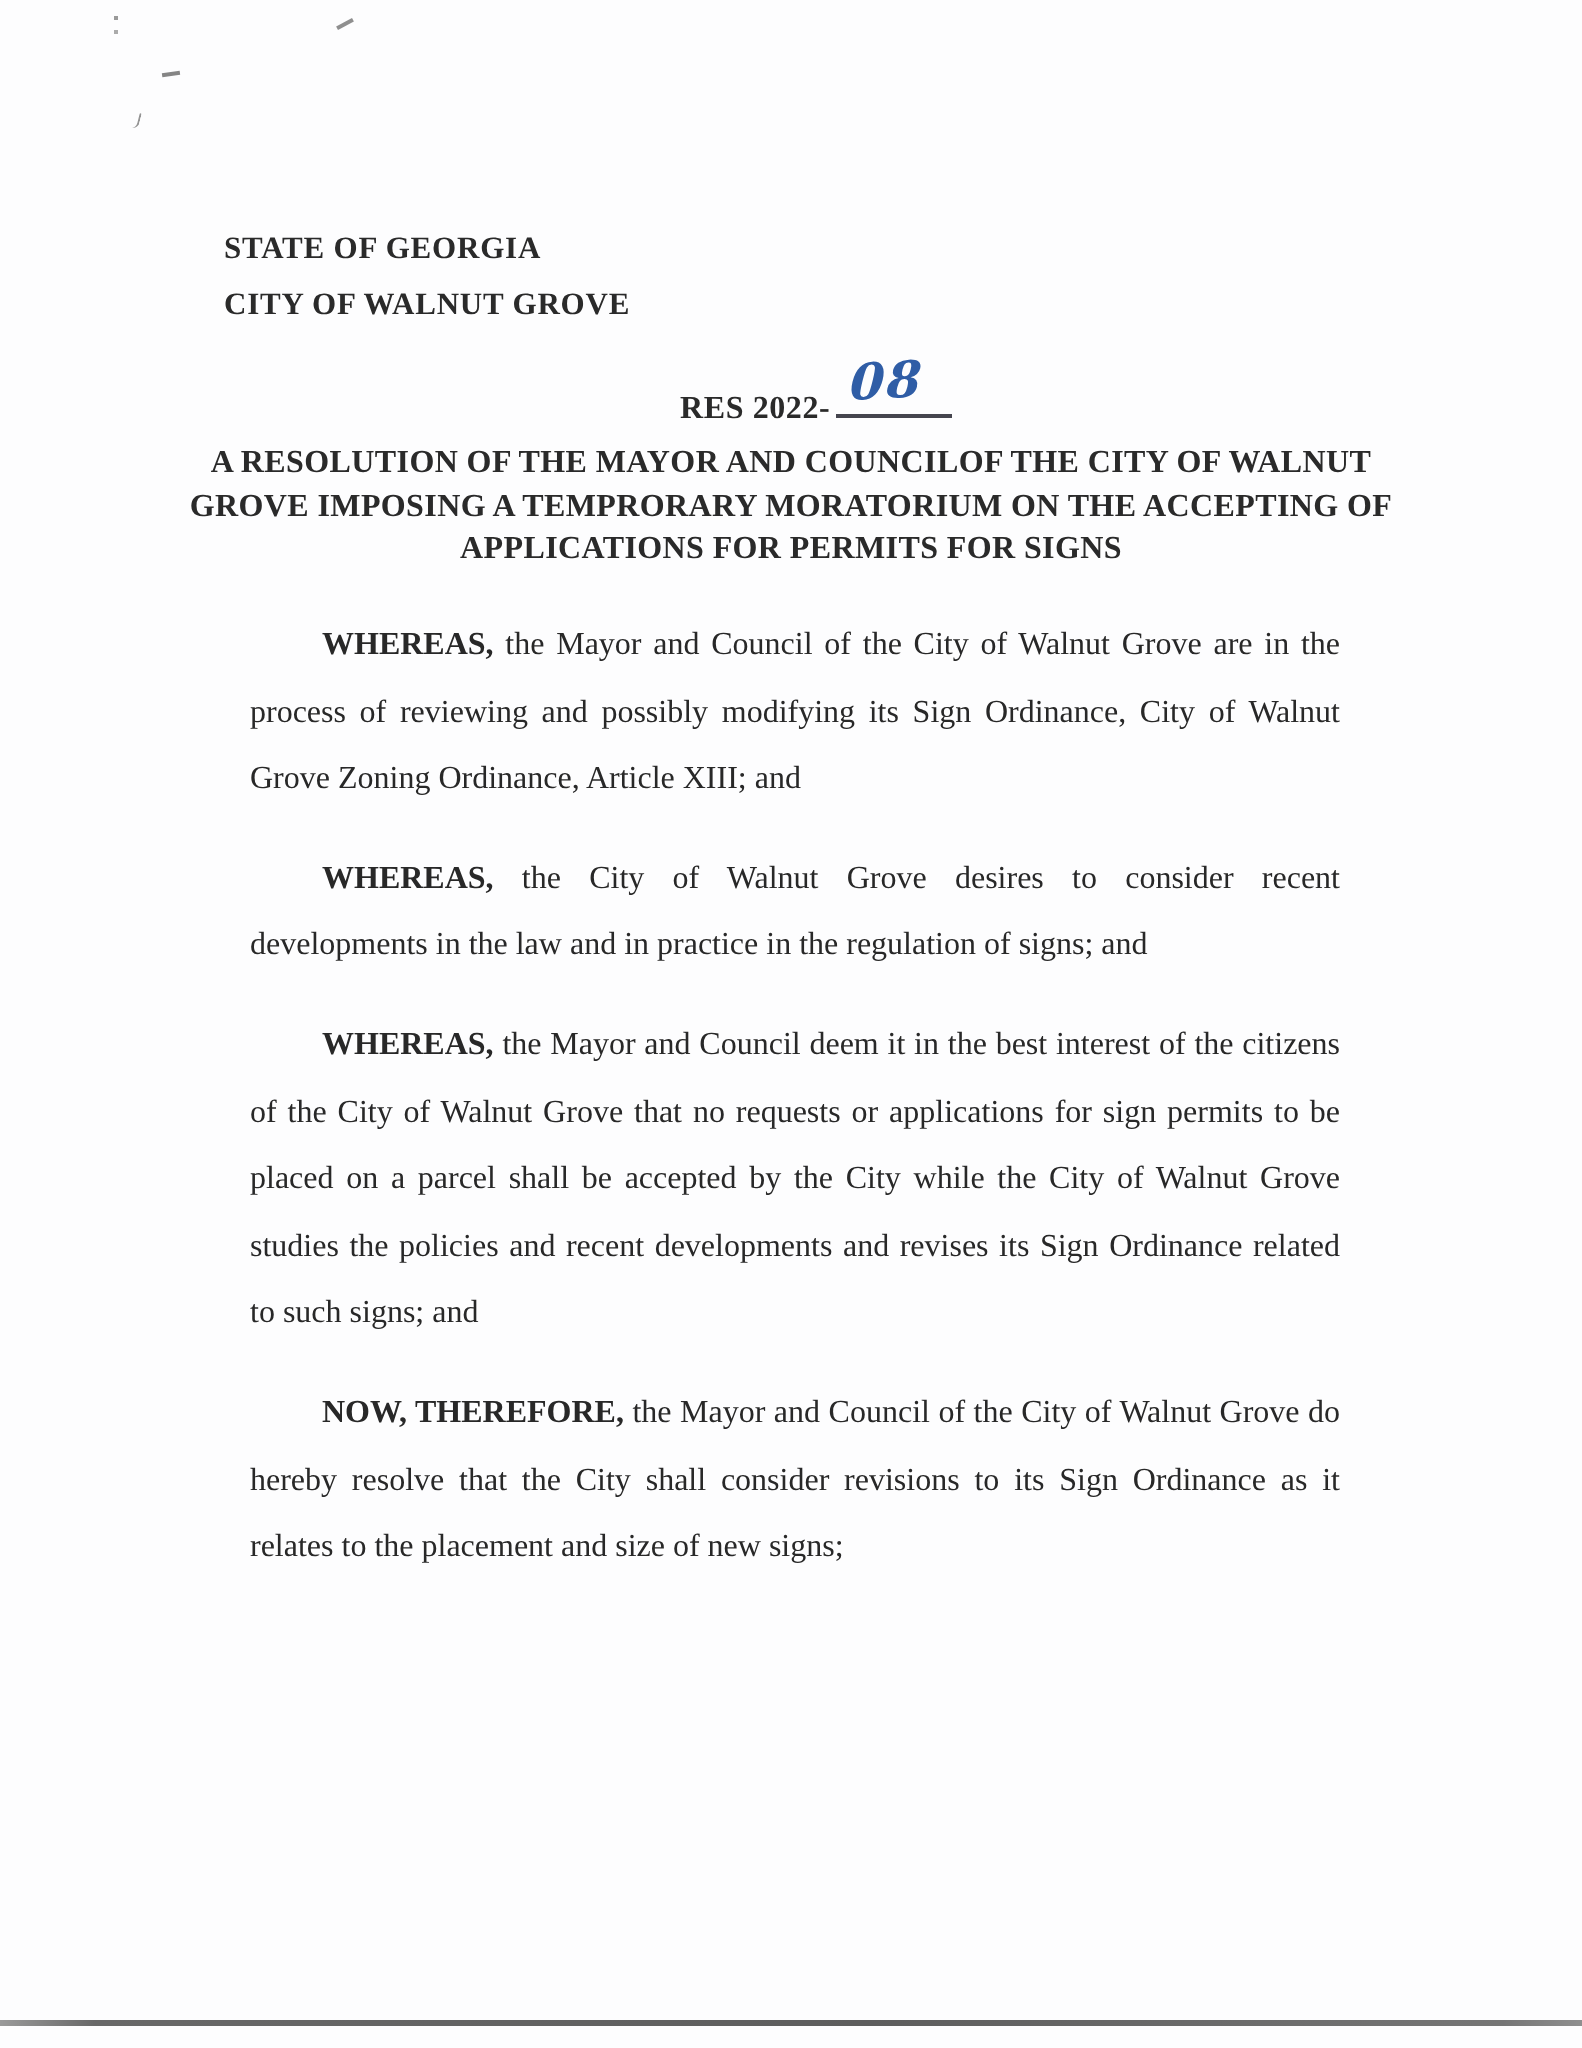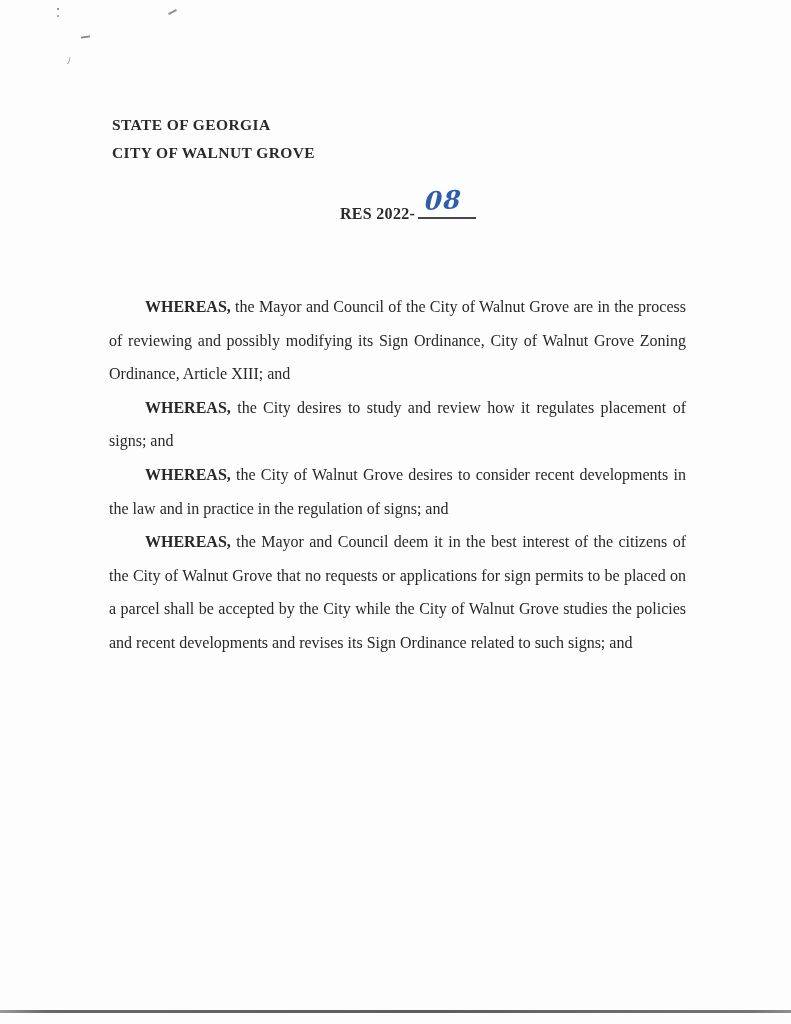--- a/index.html
+++ b/index.html
@@ -17,21 +17,21 @@
     position:absolute;inset:0;
     filter:blur(0.3px);
   }
   .hdr-line{
     position:absolute;left:112px;
     font-weight:bold;font-size:15.5px;letter-spacing:0.4px;color:#2a2a2a;
   }
   .state{top:116px;}
   .city{top:144px;}
   .res-line{
-    position:absolute;left:340px;top:194px;
+    position:absolute;left:340px;top:184px;
     font-weight:bold;font-size:16px;letter-spacing:0.3px;color:#2a2a2a;
     white-space:nowrap;
   }
   .res-blank{
     display:inline-block;position:relative;
     width:58px;height:23px;vertical-align:baseline;
     border-bottom:2px solid #45454e;
     margin-left:3px;
   }
   .res-number{
@@ -46,21 +46,21 @@
   .title{
     position:absolute;left:0;top:221px;width:791px;
     text-align:center;font-weight:bold;font-size:16px;
     letter-spacing:0.2px;line-height:21.5px;color:#2a2a2a;
   }
   .body-text{
     position:absolute;left:109px;top:290px;width:577px;
     font-size:16px;line-height:33.6px;color:#282828;
   }
   .p{
-    margin:0;text-indent:36px;text-align:justify;
+    margin:16px;text-indent:36px;text-align:justify;
   }
   .p b{font-weight:bold;}
   
   .smudge{position:absolute;pointer-events:none;}
   .s1{top:8px;left:57px;width:2px;height:2px;background:#9a9a9a;box-shadow:0 7px 0 #ababab;}
   .s2{top:11px;left:168px;width:9px;height:0;border-top:2px solid #8f8f8f;transform:rotate(-28deg);box-shadow:3px 3px 0 -1px #b5b5b5;}
   .s3{top:36px;left:81px;width:9px;height:0;border-top:2.5px solid #858585;transform:rotate(-8deg);}
   .s4{top:56px;left:65px;width:4px;height:8px;border-right:1.6px solid #949494;transform:rotate(14deg);border-radius:0 0 3px 0;}
   
   .page-edge{
@@ -79,23 +79,28 @@
     <span class="smudge s3"></span>
     <span class="smudge s4"></span>
 
     <div class="hdr-line state">STATE OF GEORGIA</div>
     <div class="hdr-line city">CITY OF WALNUT GROVE</div>
 
     <div class="res-line">
       <span>RES 2022-</span><span class="res-blank"><span class="res-number">08</span></span>
     </div>
 
+    <div class="title">
+      <div>A RESOLUTION OF THE MAYOR AND COUNCILOF THE CITY OF WALNUT</div>
+      <div>GROVE IMPOSING A TEMPRORARY MORATORIUM ON THE ACCEPTING OF</div>
+      <div>APPLICATIONS FOR PERMITS FOR SIGNS</div>
+    </div>
 
     <div class="body-text">
       <p class="p"><b>WHEREAS,</b><span> the Mayor and Council of the City of Walnut Grove are in the process of reviewing and possibly modifying its Sign Ordinance, City of Walnut Grove Zoning Ordinance, Article XIII; and</span></p>
-      <p class="p"><b>WHEREAS,</b><span> the City desires to study and review how it regulates placement of signs; and</span></p>
       <p class="p"><b>WHEREAS,</b><span> the City of Walnut Grove desires to consider recent developments in the law and in practice in the regulation of signs; and</span></p>
       <p class="p"><b>WHEREAS,</b><span> the Mayor and Council deem it in the best interest of the citizens of the City of Walnut Grove that no requests or applications for sign permits to be placed on a parcel shall be accepted by the City while the City of Walnut Grove studies the policies and recent developments and revises its Sign Ordinance related to such signs; and</span></p>
+      <p class="p"><b>NOW, THEREFORE,</b><span> the Mayor and Council of the City of Walnut Grove do hereby resolve that the City shall consider revisions to its Sign Ordinance as it relates to the placement and size of new signs;</span></p>
     </div>
 
     <div class="page-edge"></div>
   </div>
 </div>
 
 </body></html>

